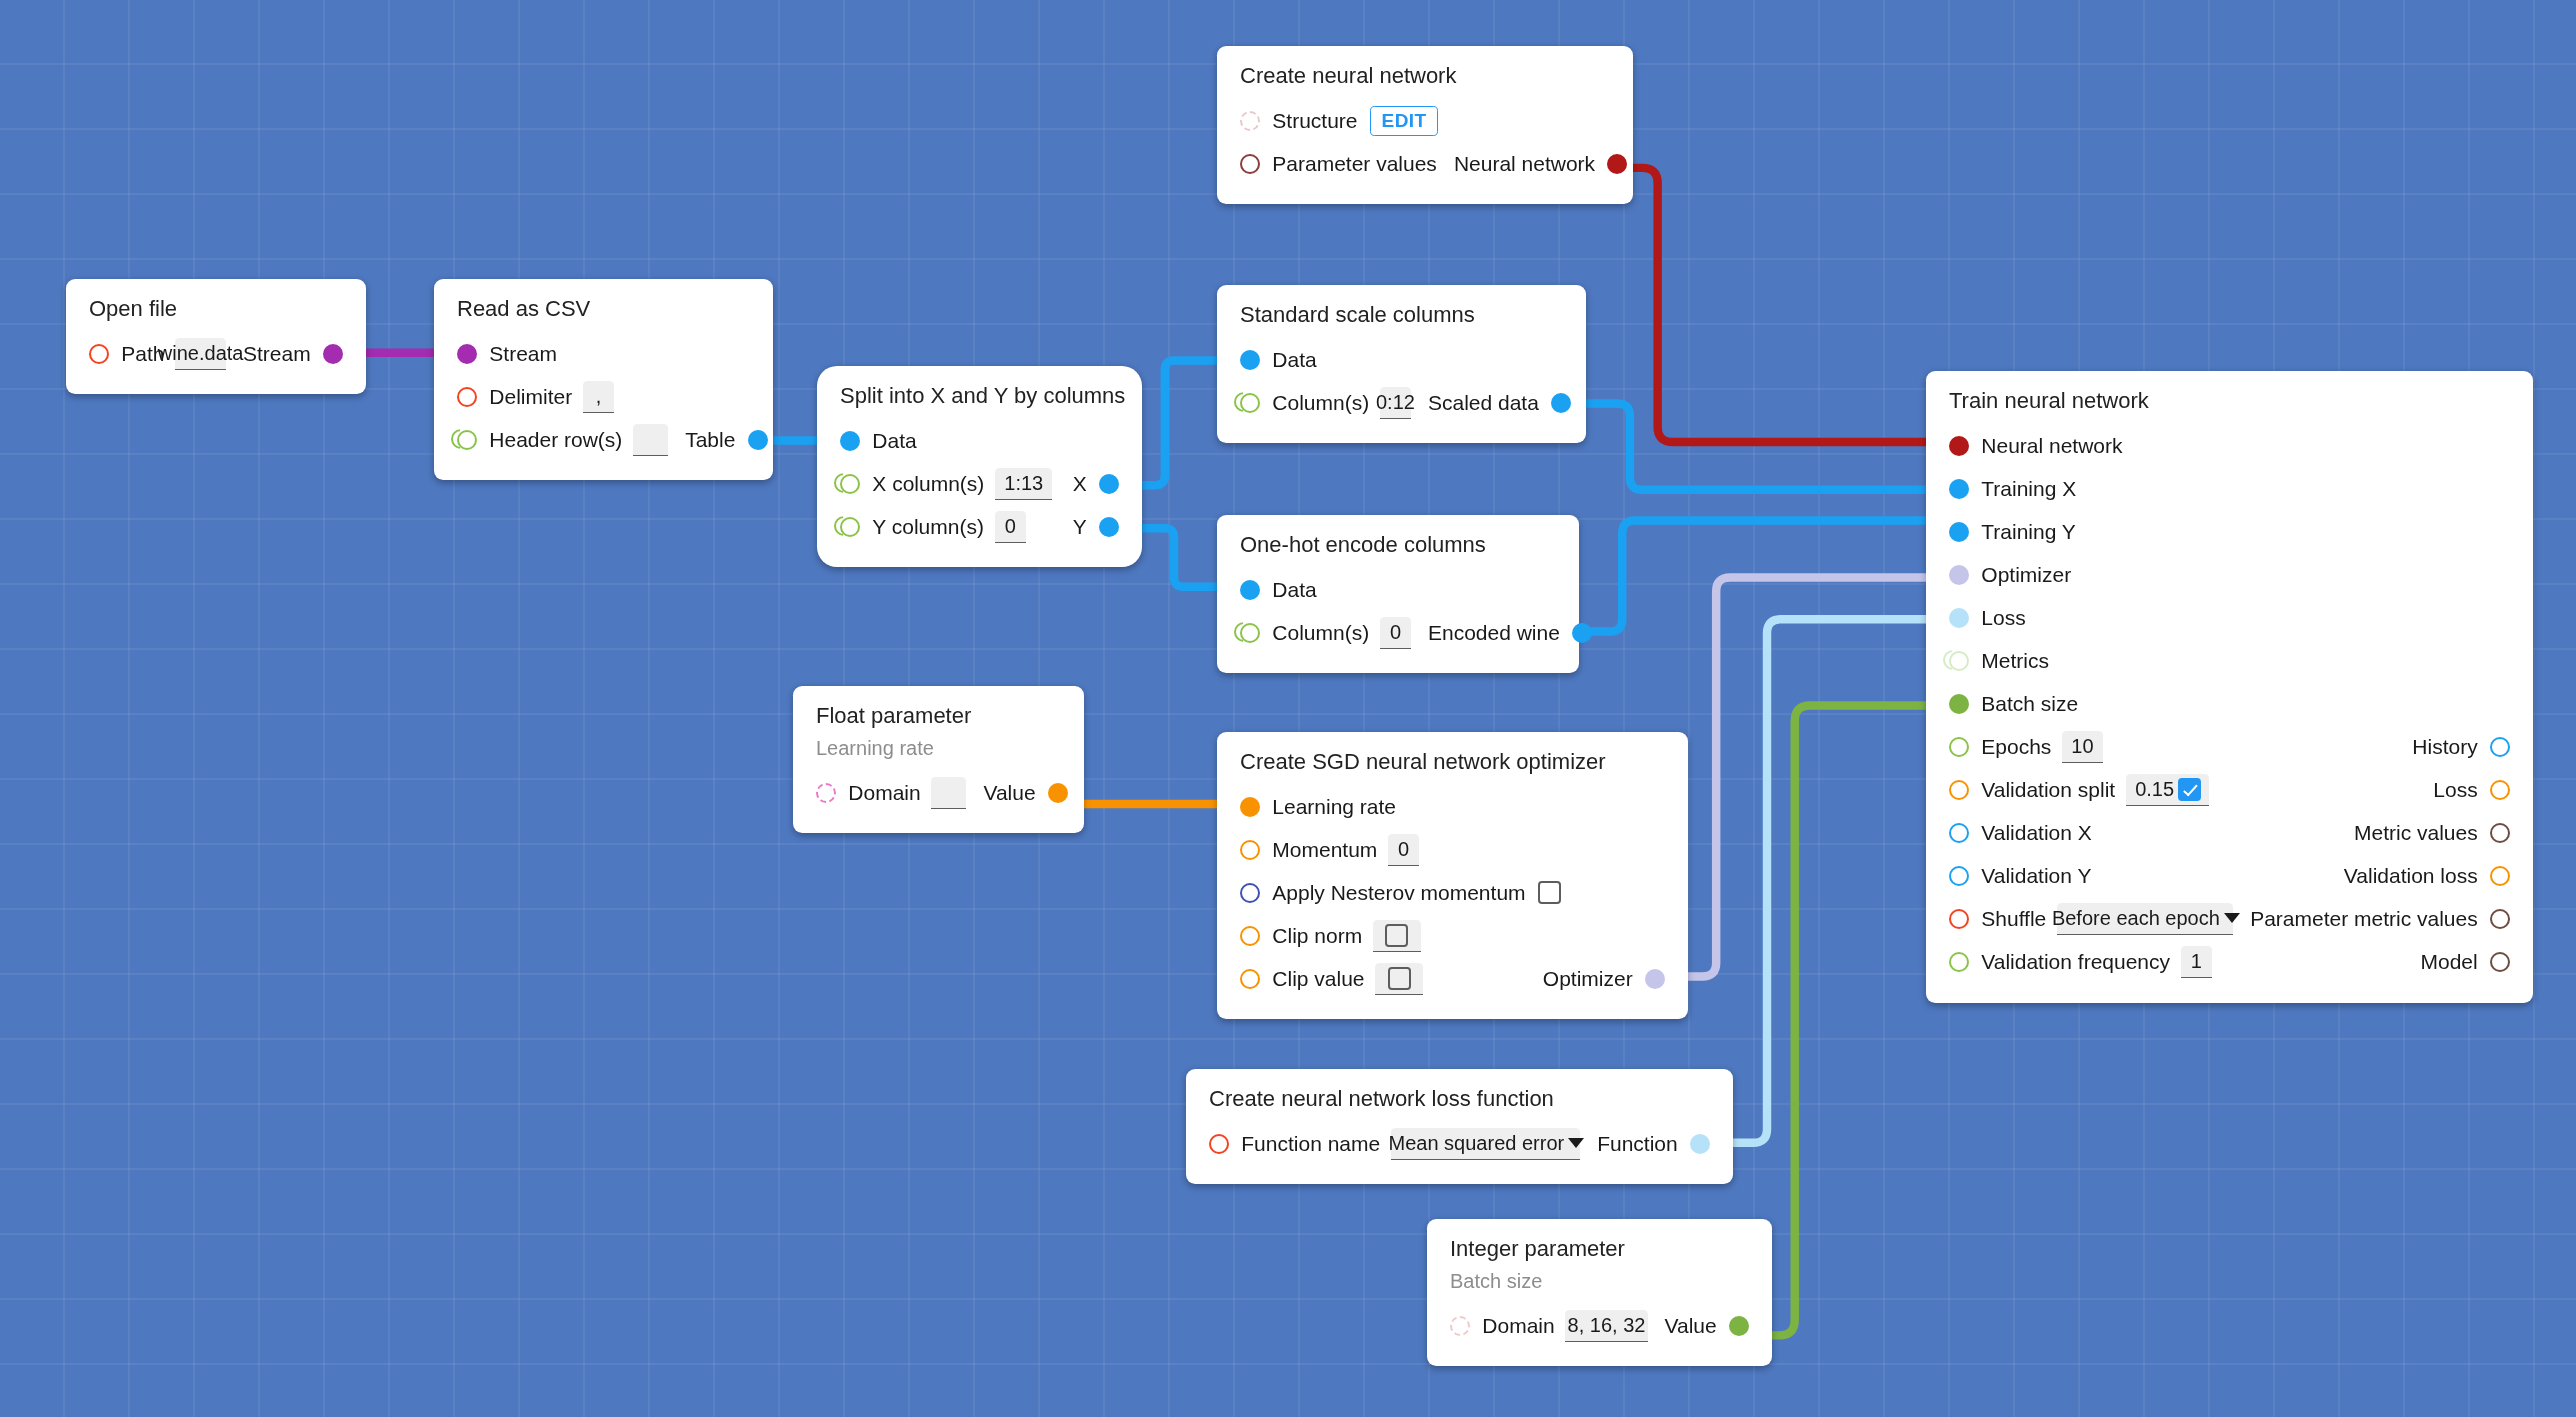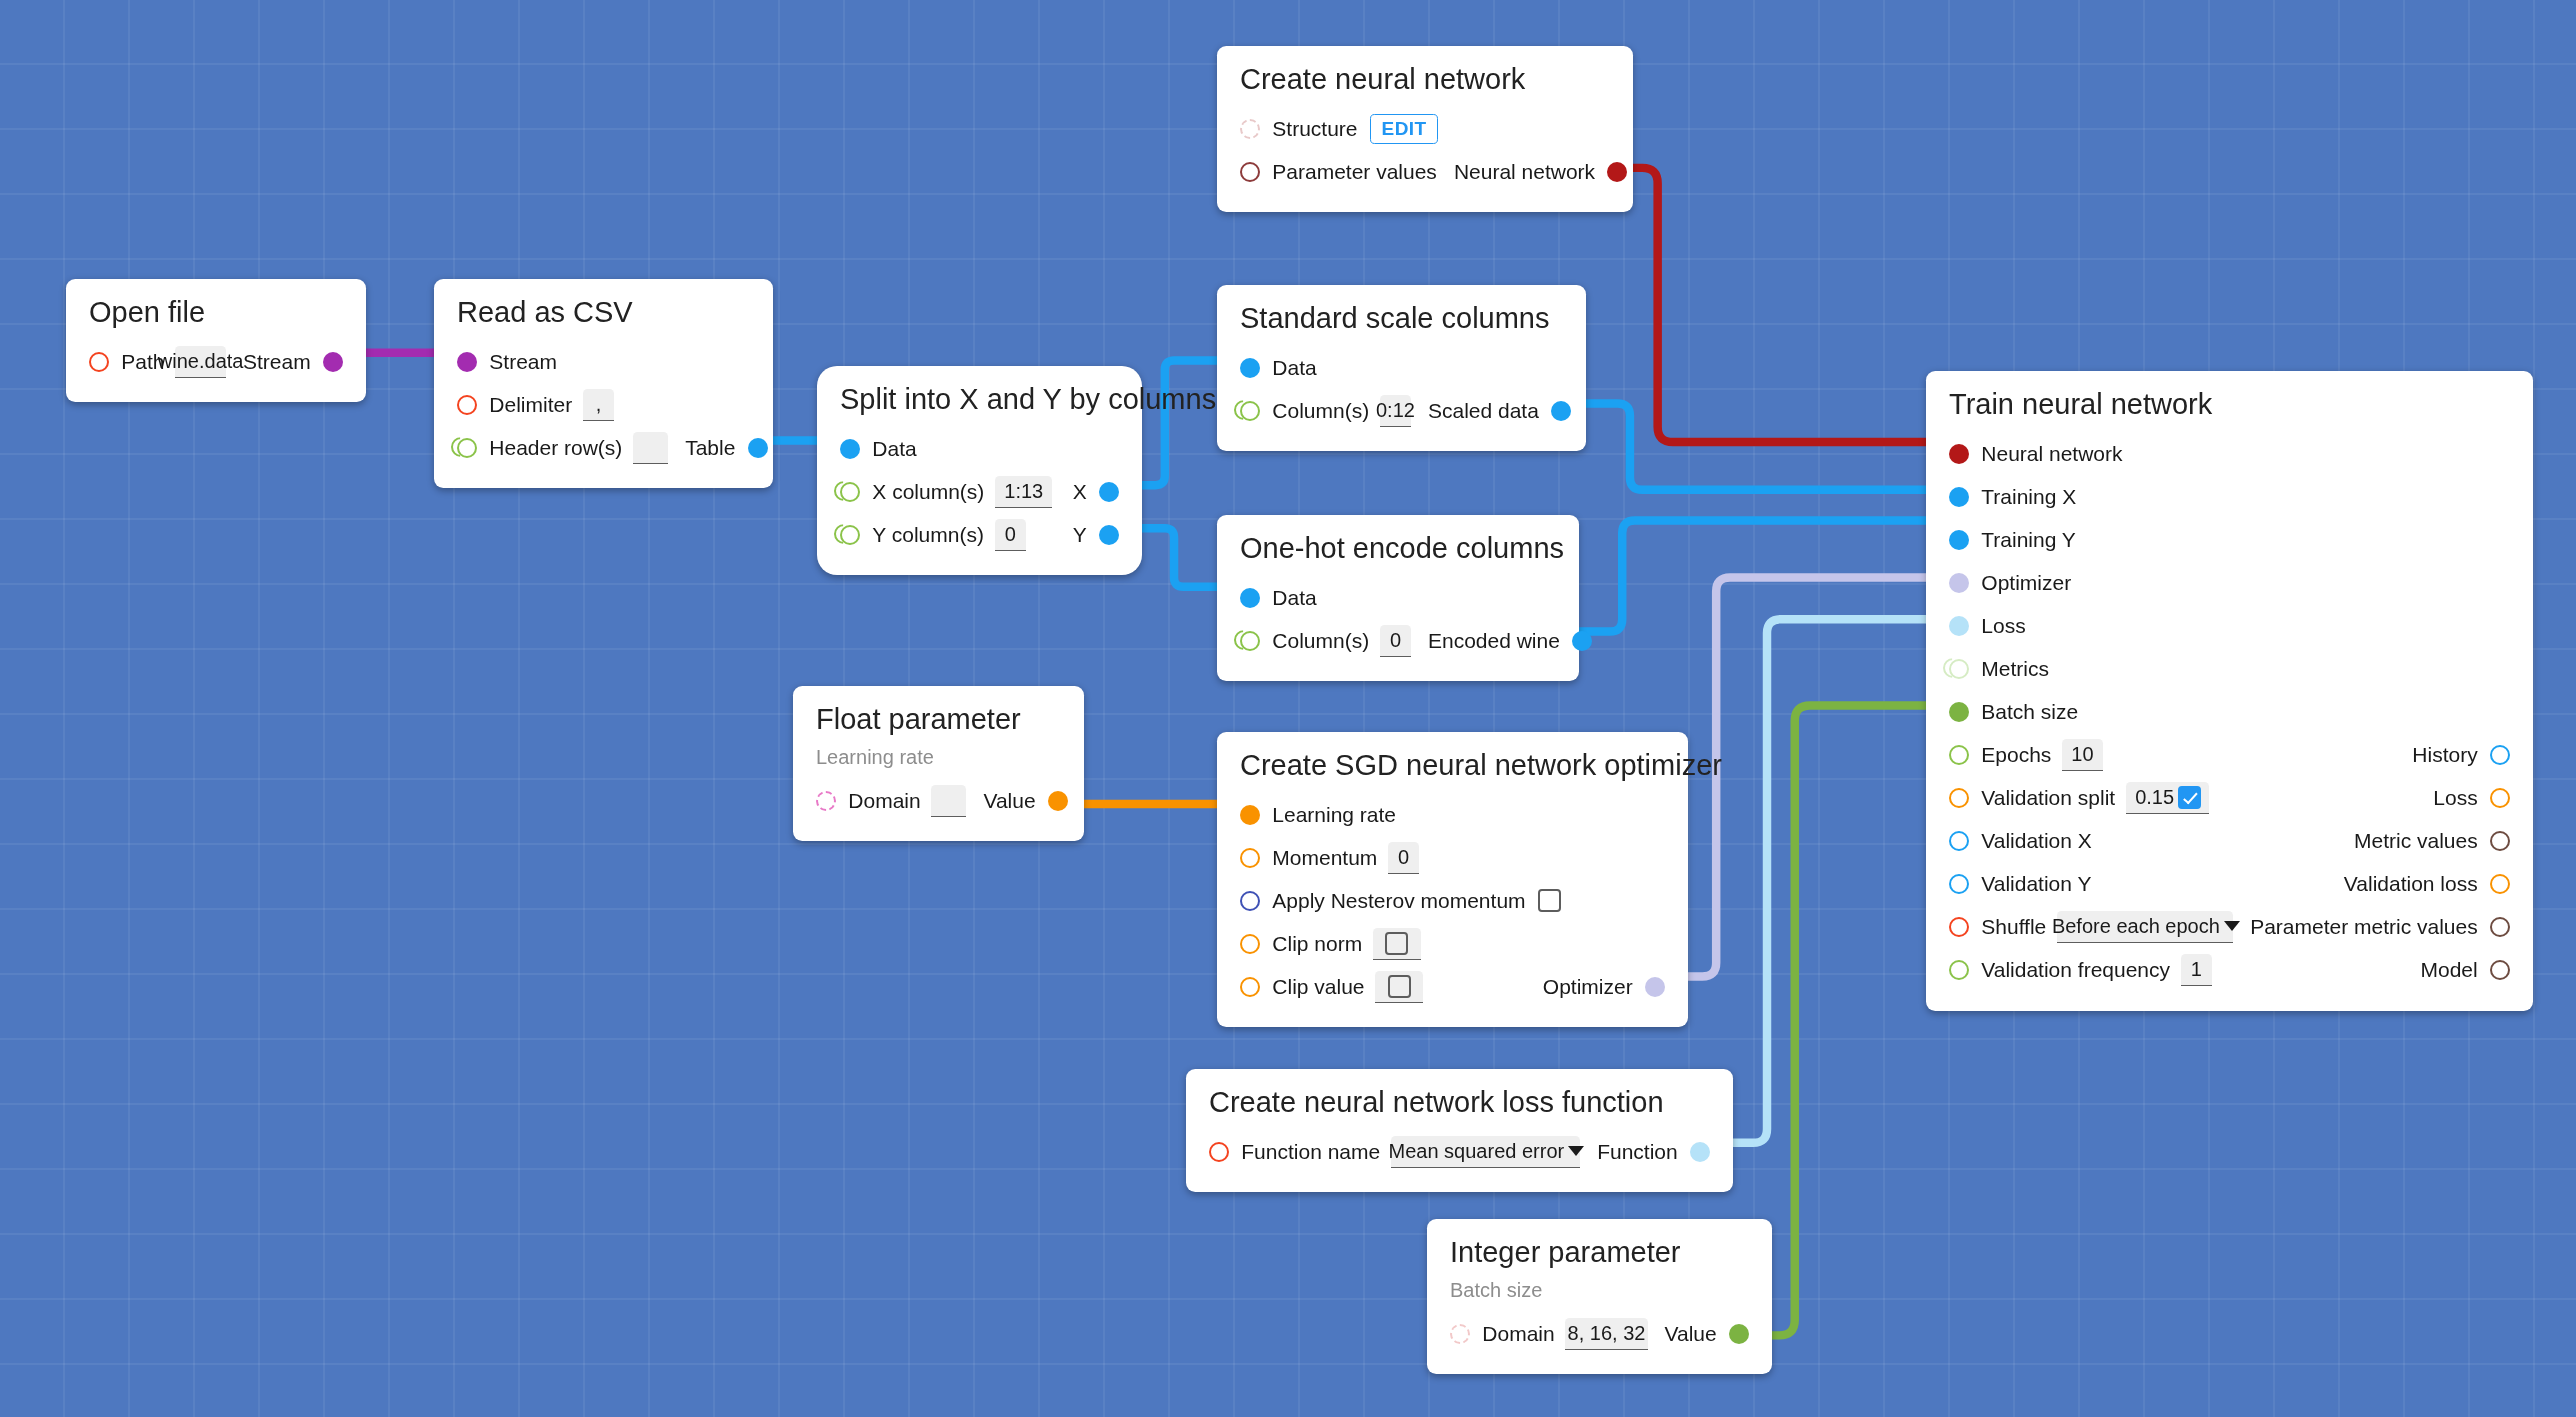--- a/index.html
+++ b/index.html
@@ -14,21 +14,21 @@
     font-family:"Liberation Sans", sans-serif;
     -webkit-font-smoothing:antialiased;
   }
   #wires{position:absolute;left:0;top:0;width:2576px;height:1417px;pointer-events:none;z-index:1;}
   .node{
     position:absolute;background:#fff;border-radius:9.2px;
     box-shadow:0 2.3px 7.7px rgba(0,0,0,.30);
     z-index:5;box-sizing:border-box;
     padding:17px 23px 18.5px 23px;
   }
-  .node-title{font-size:29px;color:#222;line-height:1.15;white-space:nowrap;}
+  .node-title{font-size:22px;color:#222;line-height:1.15;white-space:nowrap;}
   .node-sub{font-size:20px;color:#8d8d8d;margin-top:9.2px;white-space:nowrap;}
   .rows{margin-top:10.8px;}
   .row{display:flex;align-items:center;height:43px;position:relative;white-space:nowrap;}
   .lbl{font-size:21px;color:#1a1a1a;line-height:1;}
   .out-lbl{font-size:21px;color:#1a1a1a;line-height:1;}
   .spacer{flex:1 1 auto;min-width:17px;}
 
   
   .port{width:20px;height:20px;border-radius:50%;box-sizing:border-box;flex:0 0 auto;position:relative;}
   .port.filled{border:none;}

